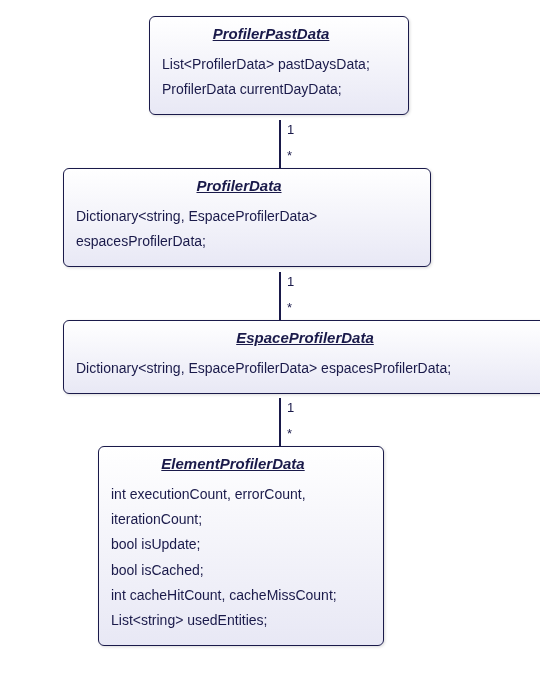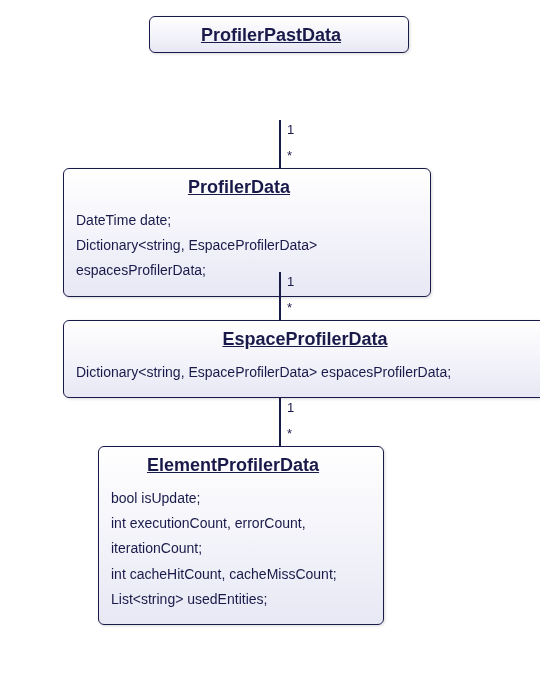--- a/index.html
+++ b/index.html
@@ -20,22 +20,23 @@
     border: 1.5px solid #1a1a4a;
     border-radius: 6px;
     background: linear-gradient(to bottom, #ffffff 0%, #e8e8f5 100%);
     box-shadow: 1px 1px 3px rgba(0,0,0,0.15);
     color: #1a1a4a;
   }
   .uml-title {
     text-align: center;
     font-weight: bold;
     text-decoration: underline;
-    font-size: 18px;
+    font-size: 15px;
     padding: 8px 28px 6px 12px;
+    font-style: italic;
   }
   .uml-body {
     padding: 4px 12px 12px 12px;
     font-size: 14px;
     line-height: 1.8;
   }
   .connector {
     position: absolute;
     background: #1a1a4a;
   }
@@ -46,30 +47,33 @@
     font-family: Verdana, Geneva, sans-serif;
   }
 </style>
 </head>
 <body>
 
 <div class="canvas">
 
   <div class="uml-box" style="left:149px; top:16px; width:260px;">
     <div class="uml-title">ProfilerPastData</div>
+    <div class="uml-body">
+      <div>List&lt;ProfilerData&gt; pastDaysData;</div>
+      <div>ProfilerData currentDayData;</div>
+    </div>
   </div>
 
   <div class="connector" style="left:279px; top:120px; width:1.5px; height:48px;"></div>
   <div class="multiplicity" style="left:287px; top:122px;">1</div>
   <div class="multiplicity" style="left:287px; top:148px;">*</div>
 
   <div class="uml-box" style="left:63px; top:168px; width:368px;">
     <div class="uml-title">ProfilerData</div>
     <div class="uml-body">
-      <div>DateTime date;</div>
       <div>Dictionary&lt;string, EspaceProfilerData&gt; espacesProfilerData;</div>
     </div>
   </div>
 
   <div class="connector" style="left:279px; top:272px; width:1.5px; height:48px;"></div>
   <div class="multiplicity" style="left:287px; top:274px;">1</div>
   <div class="multiplicity" style="left:287px; top:300px;">*</div>
 
   <div class="uml-box" style="left:63px; top:320px; width:500px;">
     <div class="uml-title">EspaceProfilerData</div>
@@ -78,20 +82,21 @@
     </div>
   </div>
 
   <div class="connector" style="left:279px; top:398px; width:1.5px; height:48px;"></div>
   <div class="multiplicity" style="left:287px; top:400px;">1</div>
   <div class="multiplicity" style="left:287px; top:426px;">*</div>
 
   <div class="uml-box" style="left:98px; top:446px; width:286px;">
     <div class="uml-title">ElementProfilerData</div>
     <div class="uml-body">
+      <div>int executionCount, errorCount, iterationCount;</div>
       <div>bool isUpdate;</div>
-      <div>int executionCount, errorCount, iterationCount;</div>
+      <div>bool isCached;</div>
       <div>int cacheHitCount, cacheMissCount;</div>
       <div>List&lt;string&gt; usedEntities;</div>
     </div>
   </div>
 
 </div>
 
 </body></html>

